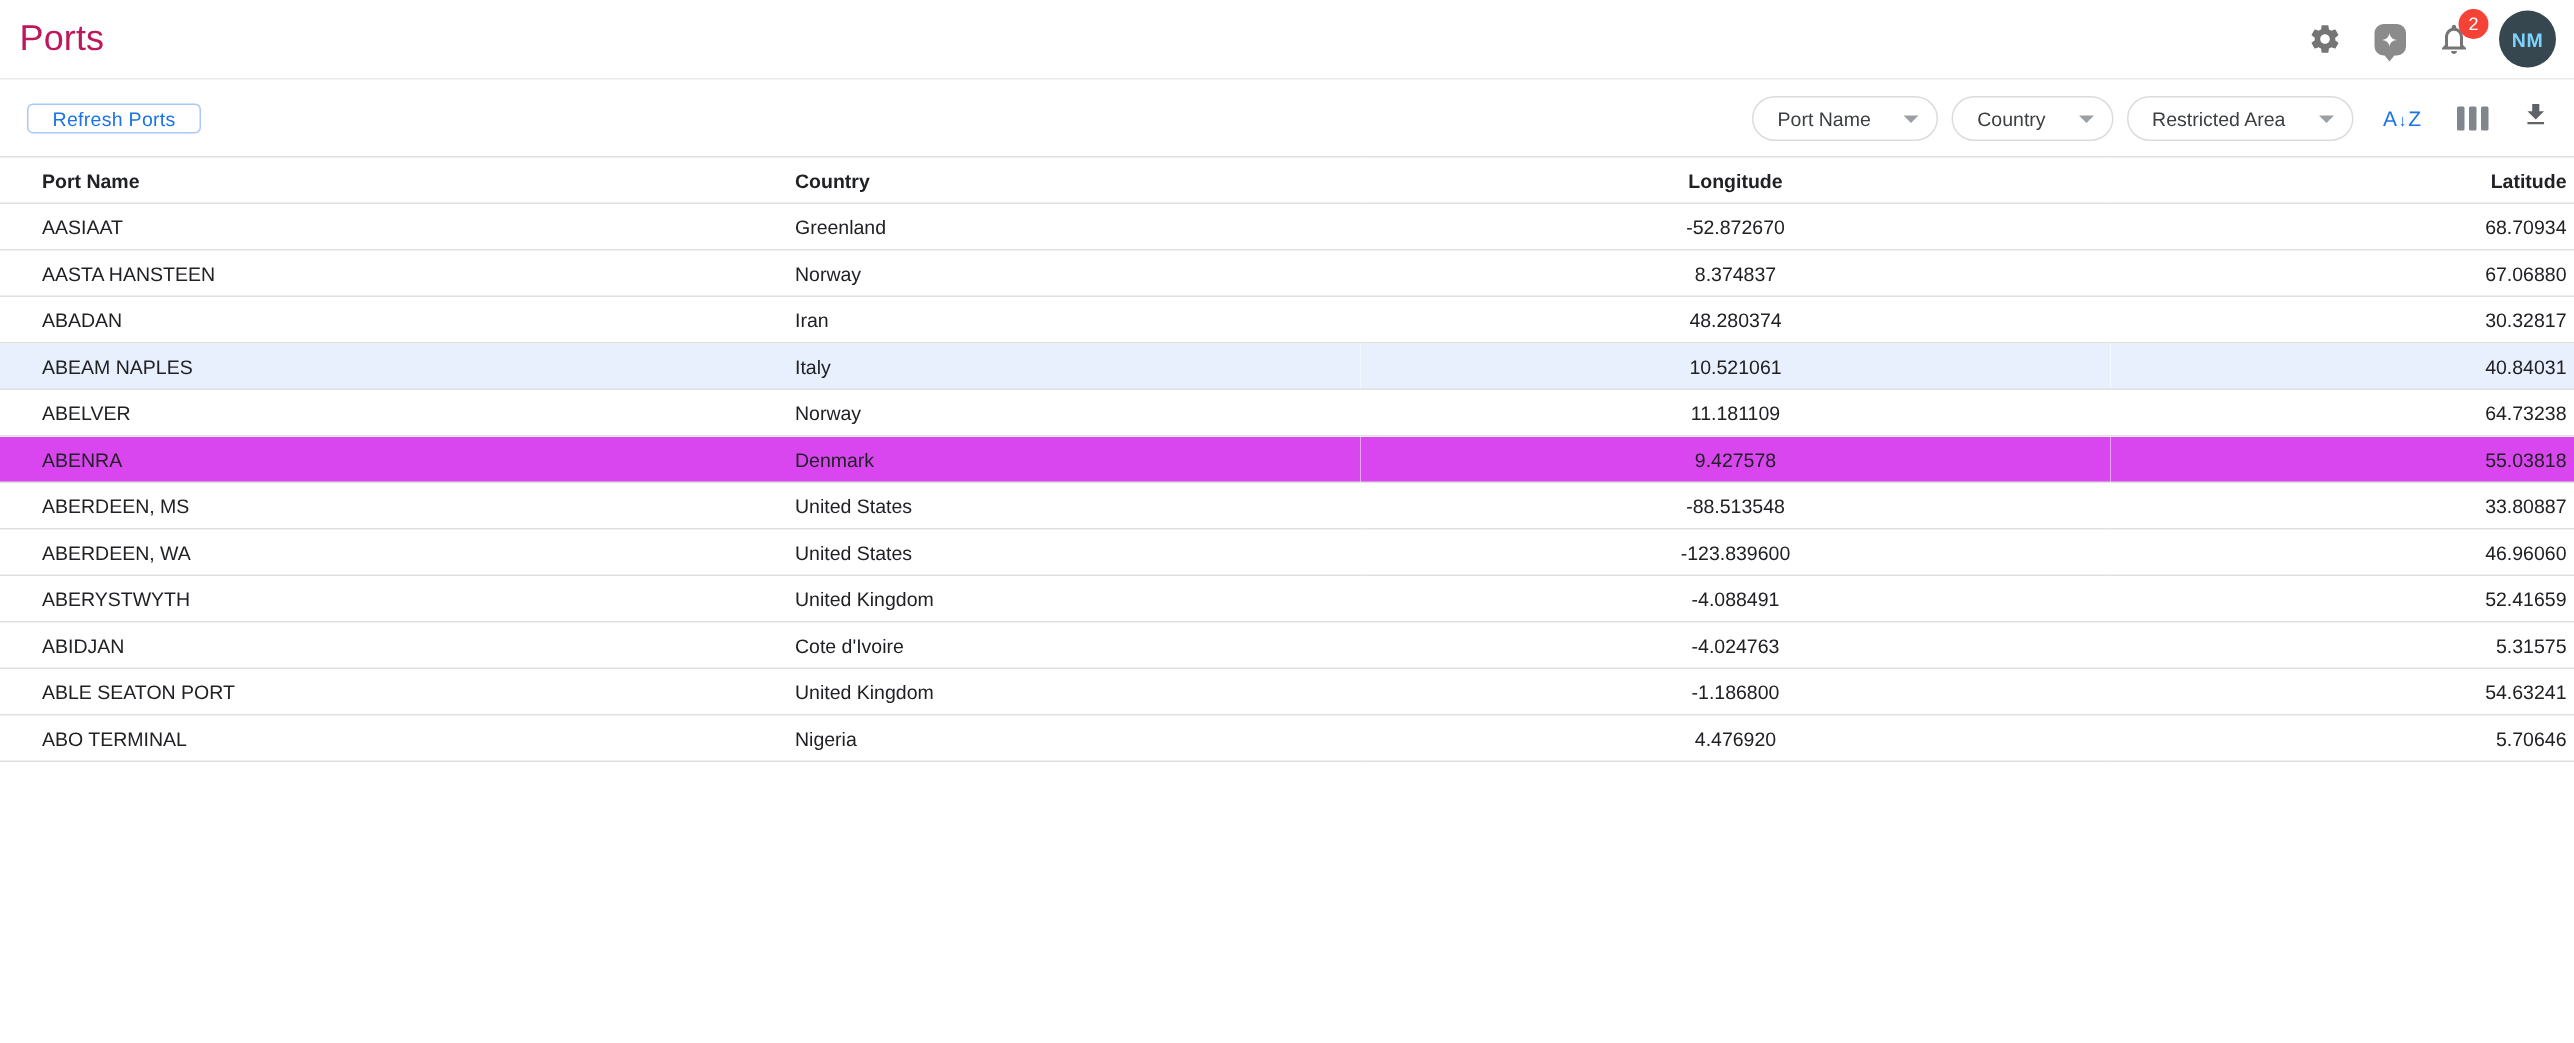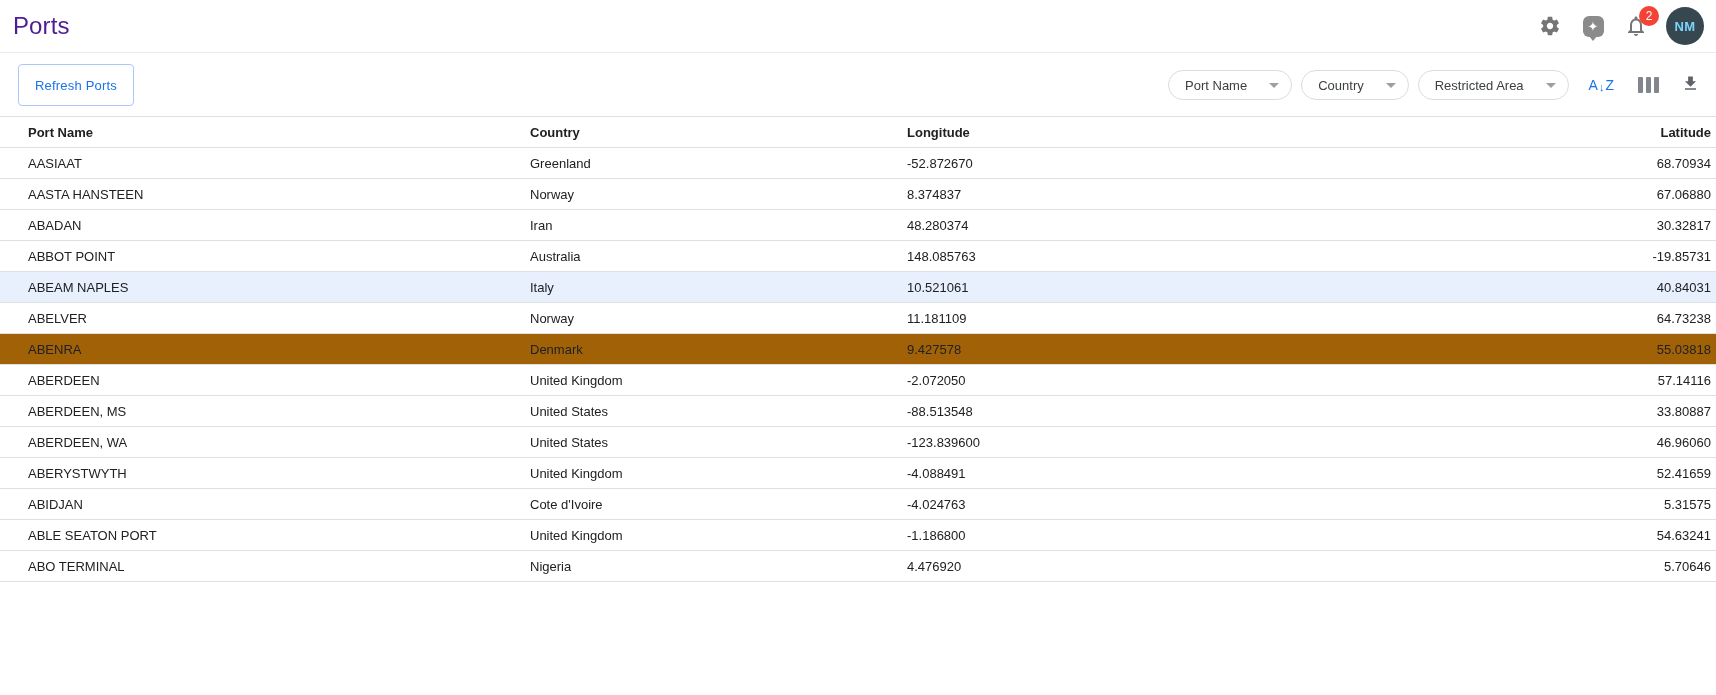--- a/index.html
+++ b/index.html
@@ -11,21 +11,21 @@
     color:#202124;
   }
 
   
   .app-header {
     height:53px;
     display:flex; align-items:center; justify-content:space-between;
     padding:0 12px 0 13px;
     border-bottom:1px solid #e9eaec;
   }
-  .page-title { font-size:24px; font-weight:400; color:#4c1d95; letter-spacing:0.1px; }
+  .page-title { font-size:24px; font-weight:400; color:#be185d; letter-spacing:0.1px; }
   .header-actions { display:flex; align-items:center; gap:17px; }
   .icon-btn { position:relative; width:26px; height:26px; display:flex; align-items:center; justify-content:center; cursor:pointer; }
   .icon-btn svg { display:block; }
 
   .announce-box {
     width:21px; height:21px; background:#8b8b8b; border-radius:6px;
     display:flex; align-items:center; justify-content:center; position:relative;
   }
   .announce-box .spark { color:#ffffff; font-size:13px; line-height:1; }
   .announce-box::after {
@@ -48,21 +48,21 @@
     display:flex; align-items:center; justify-content:center;
     cursor:pointer;
   }
 
   
   .toolbar {
     display:flex; align-items:center; justify-content:space-between;
     padding:11px 16px 10px 18px;
   }
   .btn-refresh {
-    height:42px; padding:0 16px;
+    height:20px; padding:0 16px;
     border:1px solid #a8c7fa; border-radius:4px;
     background:#ffffff; color:#1a73e8;
     font-family:inherit; font-size:13px; font-weight:500; letter-spacing:0.2px;
     cursor:pointer;
   }
   .toolbar-right { display:flex; align-items:center; }
   .filter-pill {
     display:flex; align-items:center; gap:22px;
     height:30px; padding:0 12px 0 16px; margin-left:9px;
     border:1px solid #dadce0; border-radius:16px; background:#fff;
@@ -87,24 +87,24 @@
   table.ports {
     width:1716px; table-layout:fixed; border-collapse:collapse;
   }
   table.ports th, table.ports td {
     height:31px; padding:0; font-size:13px; color:#202124;
     border-bottom:1px solid #e0e0e0; white-space:nowrap; overflow:hidden;
   }
   table.ports th { border-top:1px solid #e0e0e0; font-weight:bold; text-align:left; }
   table.ports th:nth-child(1), table.ports td:nth-child(1) { padding-left:28px; }
   table.ports th:nth-child(2), table.ports td:nth-child(2) { padding-left:28px; }
-  table.ports th:nth-child(3), table.ports td:nth-child(3) { text-align:left; }
+  table.ports th:nth-child(3), table.ports td:nth-child(3) { text-align:center; }
   table.ports th:nth-child(4), table.ports td:nth-child(4) { text-align:right; padding-right:5px; }
   tr.selected td { background:#e8f0fe; }
-  tr.hover td { background:#a16207; }
+  tr.hover td { background:#d946ef; }
   tbody tr { cursor:pointer; }
 </style>
 </head>
 <body>
 
 <div class="app-header">
   <div class="page-title">Ports</div>
 
   <div class="header-actions">
     <div class="icon-btn">
@@ -202,51 +202,39 @@
     <td>Norway</td>
     <td>8.374837</td>
     <td>67.06880</td>
   </tr>
       <tr>
     <td>ABADAN</td>
     <td>Iran</td>
     <td>48.280374</td>
     <td>30.32817</td>
   </tr>
-      <tr>
-    <td>ABBOT POINT</td>
-    <td>Australia</td>
-    <td>148.085763</td>
-    <td>-19.85731</td>
-  </tr>
       <tr class="selected">
     <td>ABEAM NAPLES</td>
     <td>Italy</td>
     <td>10.521061</td>
     <td>40.84031</td>
   </tr>
       <tr>
     <td>ABELVER</td>
     <td>Norway</td>
     <td>11.181109</td>
     <td>64.73238</td>
   </tr>
       <tr class="hover">
     <td>ABENRA</td>
     <td>Denmark</td>
     <td>9.427578</td>
     <td>55.03818</td>
   </tr>
       <tr>
-    <td>ABERDEEN</td>
-    <td>United Kingdom</td>
-    <td>-2.072050</td>
-    <td>57.14116</td>
-  </tr>
-      <tr>
     <td>ABERDEEN, MS</td>
     <td>United States</td>
     <td>-88.513548</td>
     <td>33.80887</td>
   </tr>
       <tr>
     <td>ABERDEEN, WA</td>
     <td>United States</td>
     <td>-123.839600</td>
     <td>46.96060</td>

